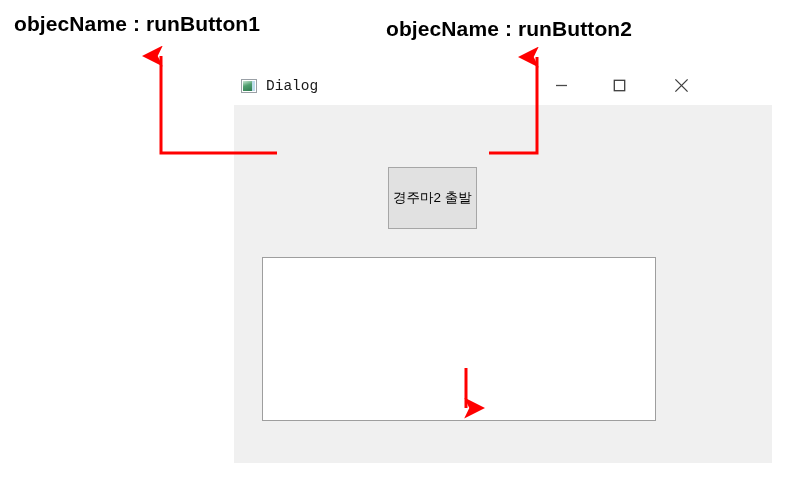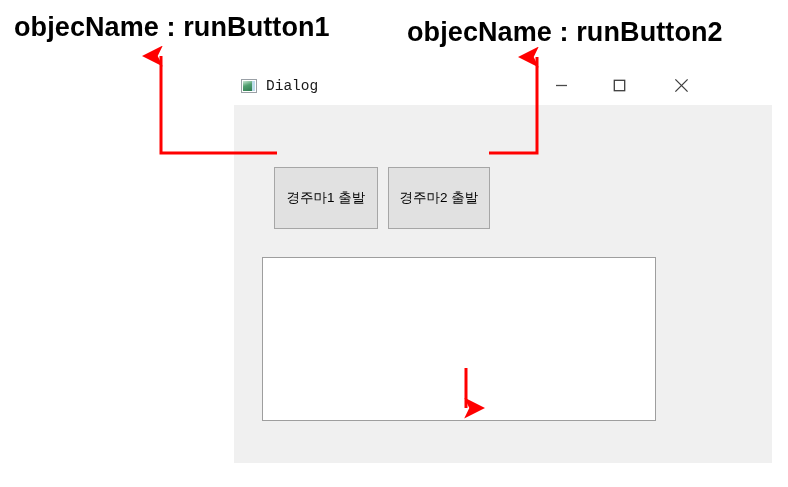--- a/index.html
+++ b/index.html
@@ -17,27 +17,27 @@
     width: 788px;
     height: 487px;
     background: #ffffff;
   }
 
   
   .annot {
     position: absolute;
     font-family: "Liberation Sans", "DejaVu Sans", sans-serif;
     font-weight: bold;
-    font-size: 27px;
+    font-size: 21px;
     color: #000000;
     white-space: nowrap;
     letter-spacing: 0.1px;
   }
   #annot-run1 { left: 14px;  top: 12px; }
-  #annot-run2 { left: 407px; top: 17px; }
+  #annot-run2 { left: 386px; top: 17px; }
   #annot-tb   { left: 305px; top: 430px; }
 
   
   #arrows {
     position: absolute;
     left: 0; top: 0;
     width: 788px; height: 487px;
     pointer-events: none;
   }
 
@@ -130,21 +130,21 @@
   }
   #run-button-1 {
     left: 40px;
     top: 62px;
     width: 104px;
     height: 62px;
   }
   #run-button-2 {
     left: 154px;
     top: 62px;
-    width: 102px;
+    width: 89px;
     height: 62px;
   }
 
   #text-browser {
     position: absolute;
     left: 28px;
     top: 152px;
     width: 394px;
     height: 164px;
     background: #ffffff;
@@ -186,21 +186,20 @@
       <div class="win-btn" id="btn-close">
         <svg width="15" height="15" viewBox="0 0 15 15" aria-hidden="true">
           <line x1="1.4" y1="1.4" x2="13.6" y2="13.6" stroke="#3c3c3c" stroke-width="1.25"></line>
           <line x1="13.6" y1="1.4" x2="1.4" y2="13.6" stroke="#3c3c3c" stroke-width="1.25"></line>
         </svg>
       </div>
     </div>
 
     <div id="dialog-body">
 
-      <button class="qpush" id="run-button-1">경주마1 출발</button>
 
       <button class="qpush" id="run-button-2">경주마2 출발</button>
 
       <div id="text-browser"></div>
 
     </div>
   </div>
 
   <svg id="arrows" viewBox="0 0 788 487" width="788" height="487">
     <defs>

